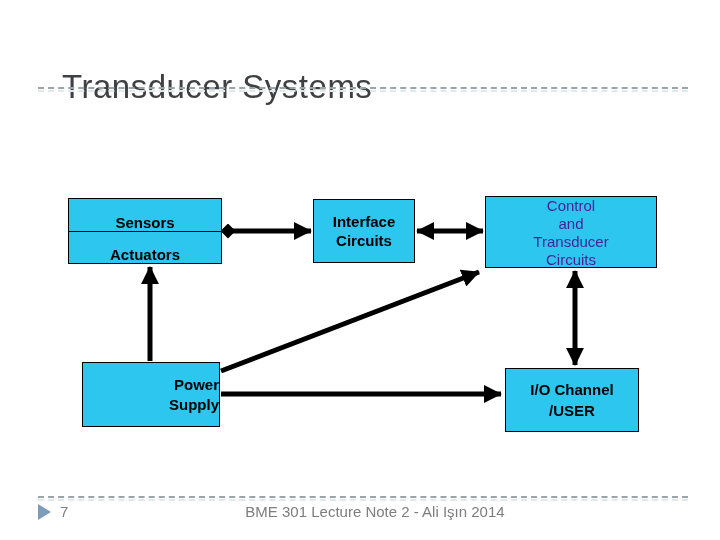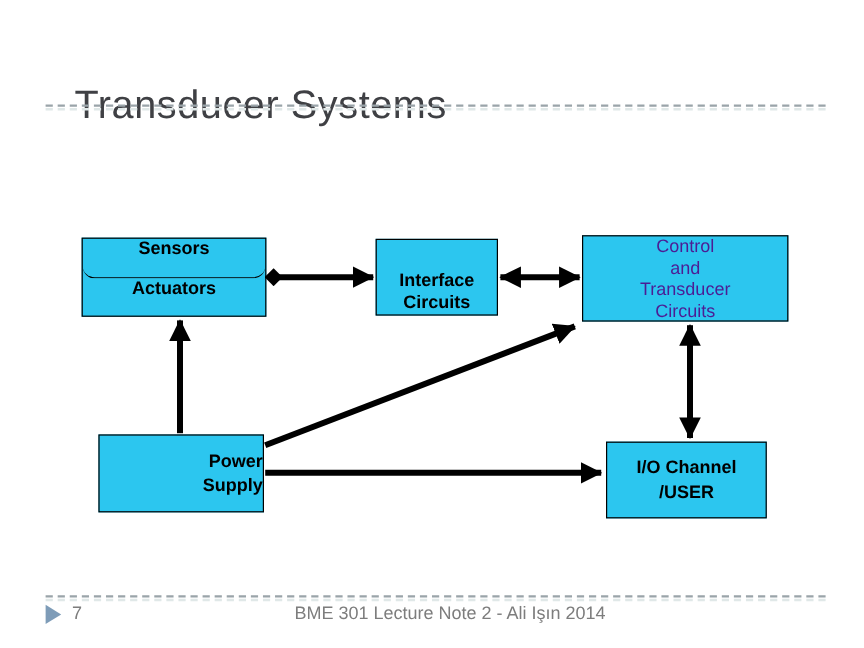--- a/index.html
+++ b/index.html
@@ -28,25 +28,25 @@
   .dbox{
     position:absolute;box-sizing:border-box;
     background:var(--box_fill,#2CC6EF);
     border:1px solid var(--box_border,#000000);
     color:#000;text-align:center;z-index:2;
   }
   .dbox .ln{display:block;}
   .bold-label{font-weight:700;font-size:15px;}
 
   .box-sensors{left:68px;top:198px;width:154px;height:66px;display:flex;flex-direction:column;}
-  .box-sensors .half{flex:1;display:flex;align-items:flex-start;justify-content:center;border-radius:10px;}
+  .box-sensors .half{flex:1;display:flex;align-items:flex-end;justify-content:center;}
   .box-sensors .half-top{border-bottom:1px solid #000;}
 
   .box-interface{left:313px;top:199px;width:102px;height:64px;
-    display:flex;flex-direction:column;align-items:center;justify-content:flex-end;line-height:19px;}
+    display:flex;flex-direction:column;align-items:center;justify-content:center;line-height:19px;}
 
   .box-control{left:485px;top:196px;width:172px;height:72px;
     font-size:15px;font-weight:400;line-height:18px;color:#4c1d95;}
 
   .box-power{left:82px;top:362px;width:138px;height:65px;
     display:flex;flex-direction:column;align-items:flex-end;justify-content:center;line-height:20px;}
 
   .box-io{left:505px;top:368px;width:134px;height:64px;
     display:flex;flex-direction:column;align-items:center;justify-content:center;line-height:21px;}
 

